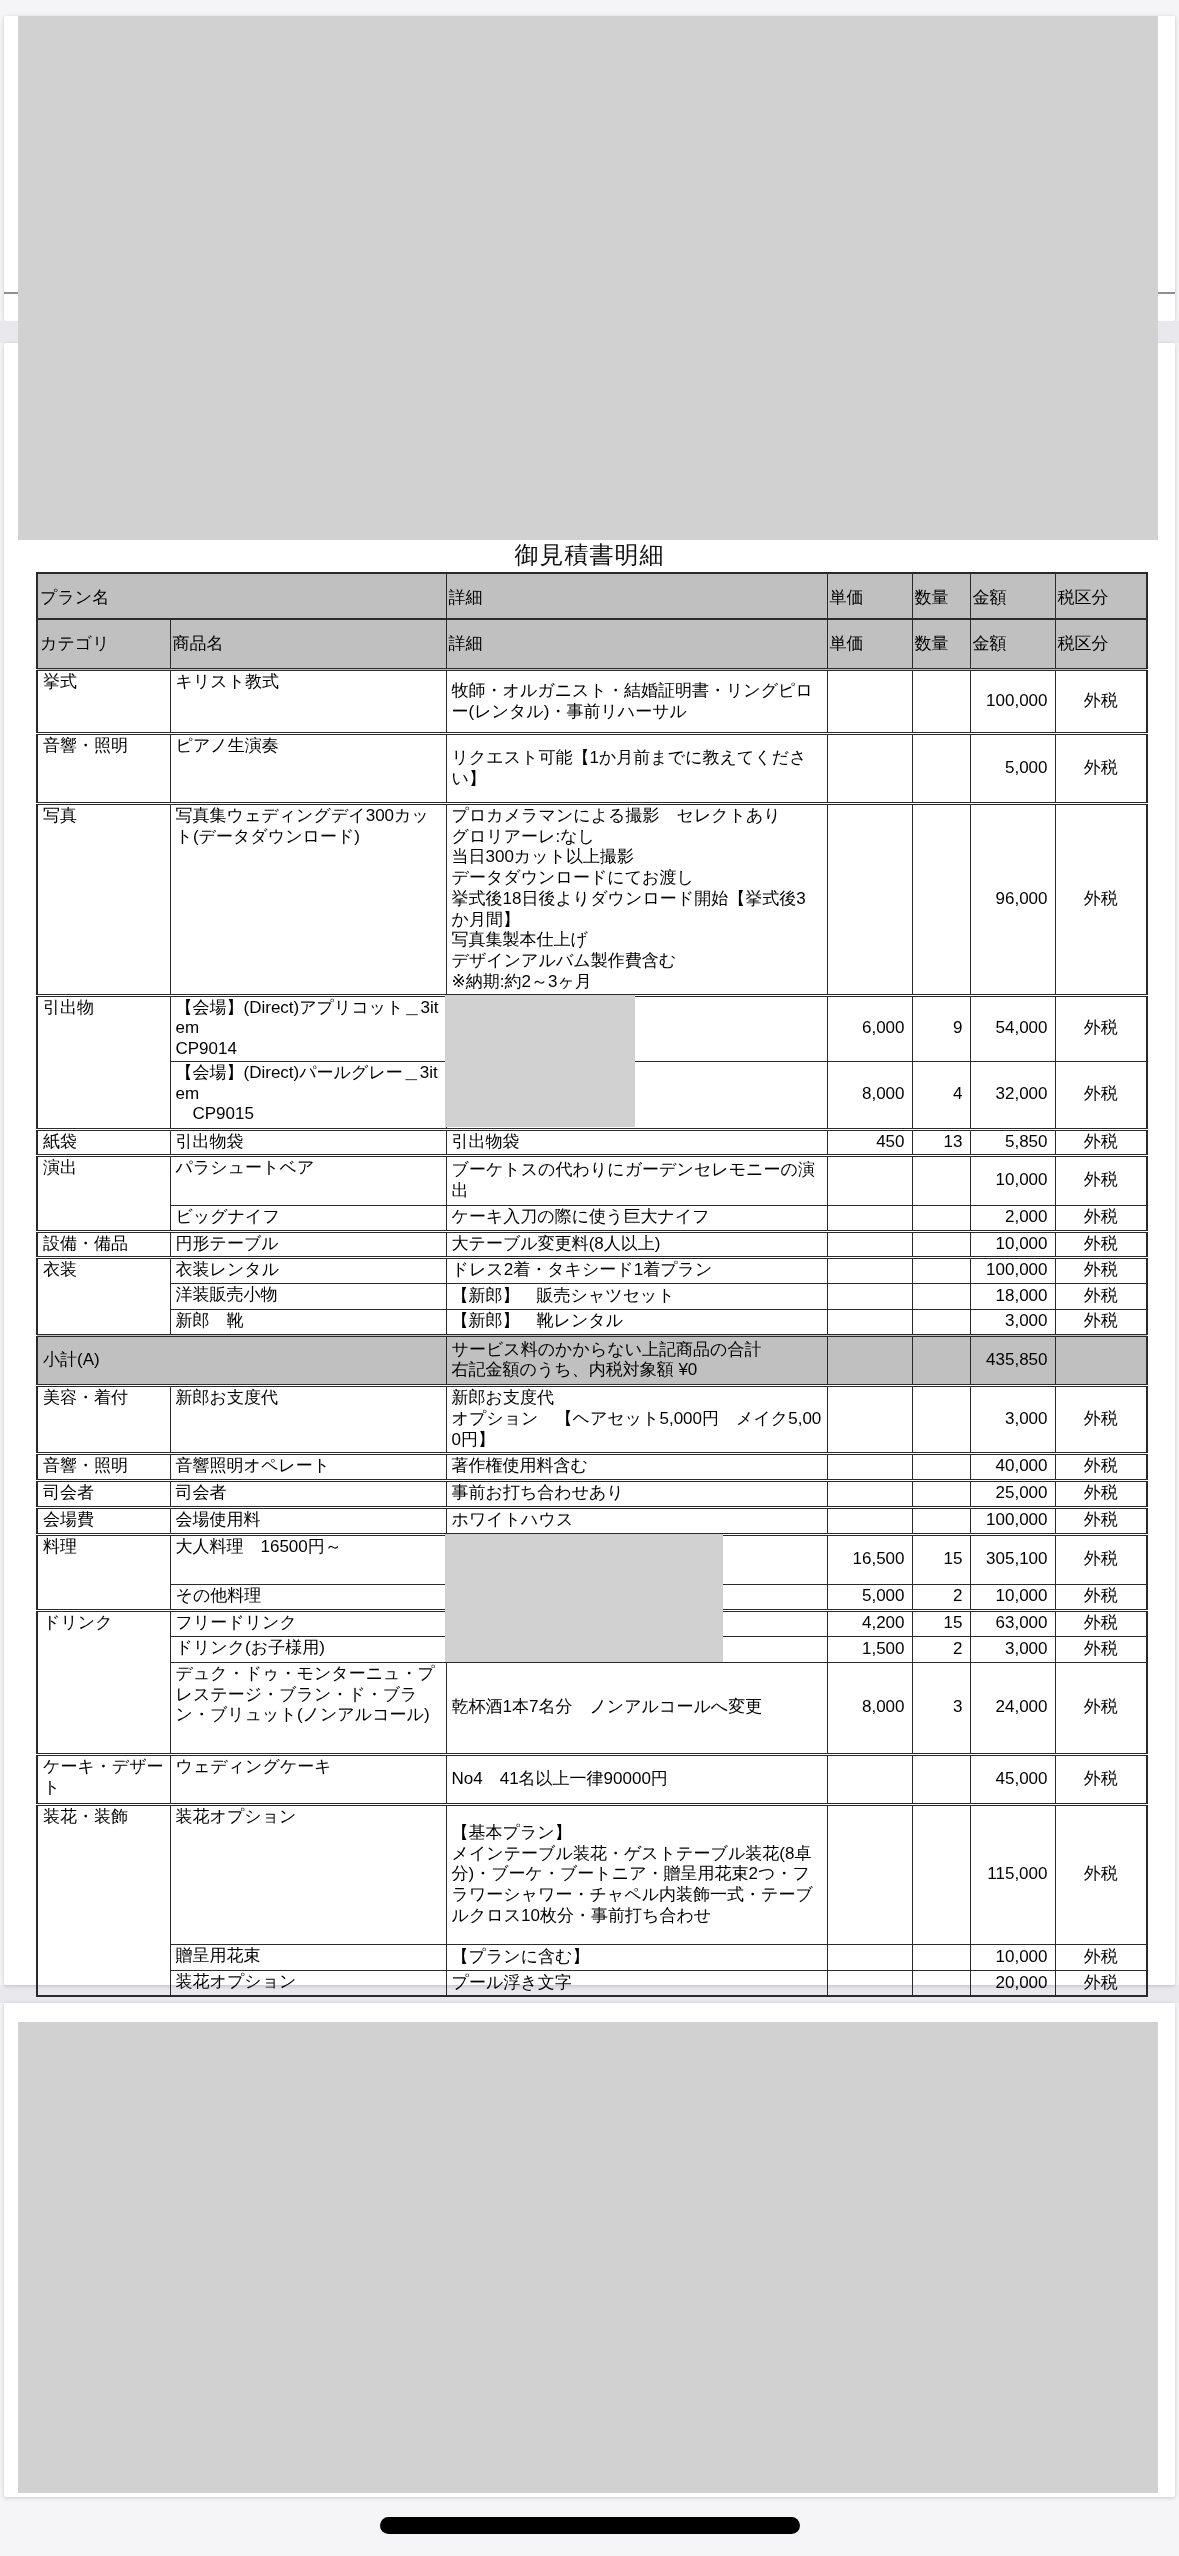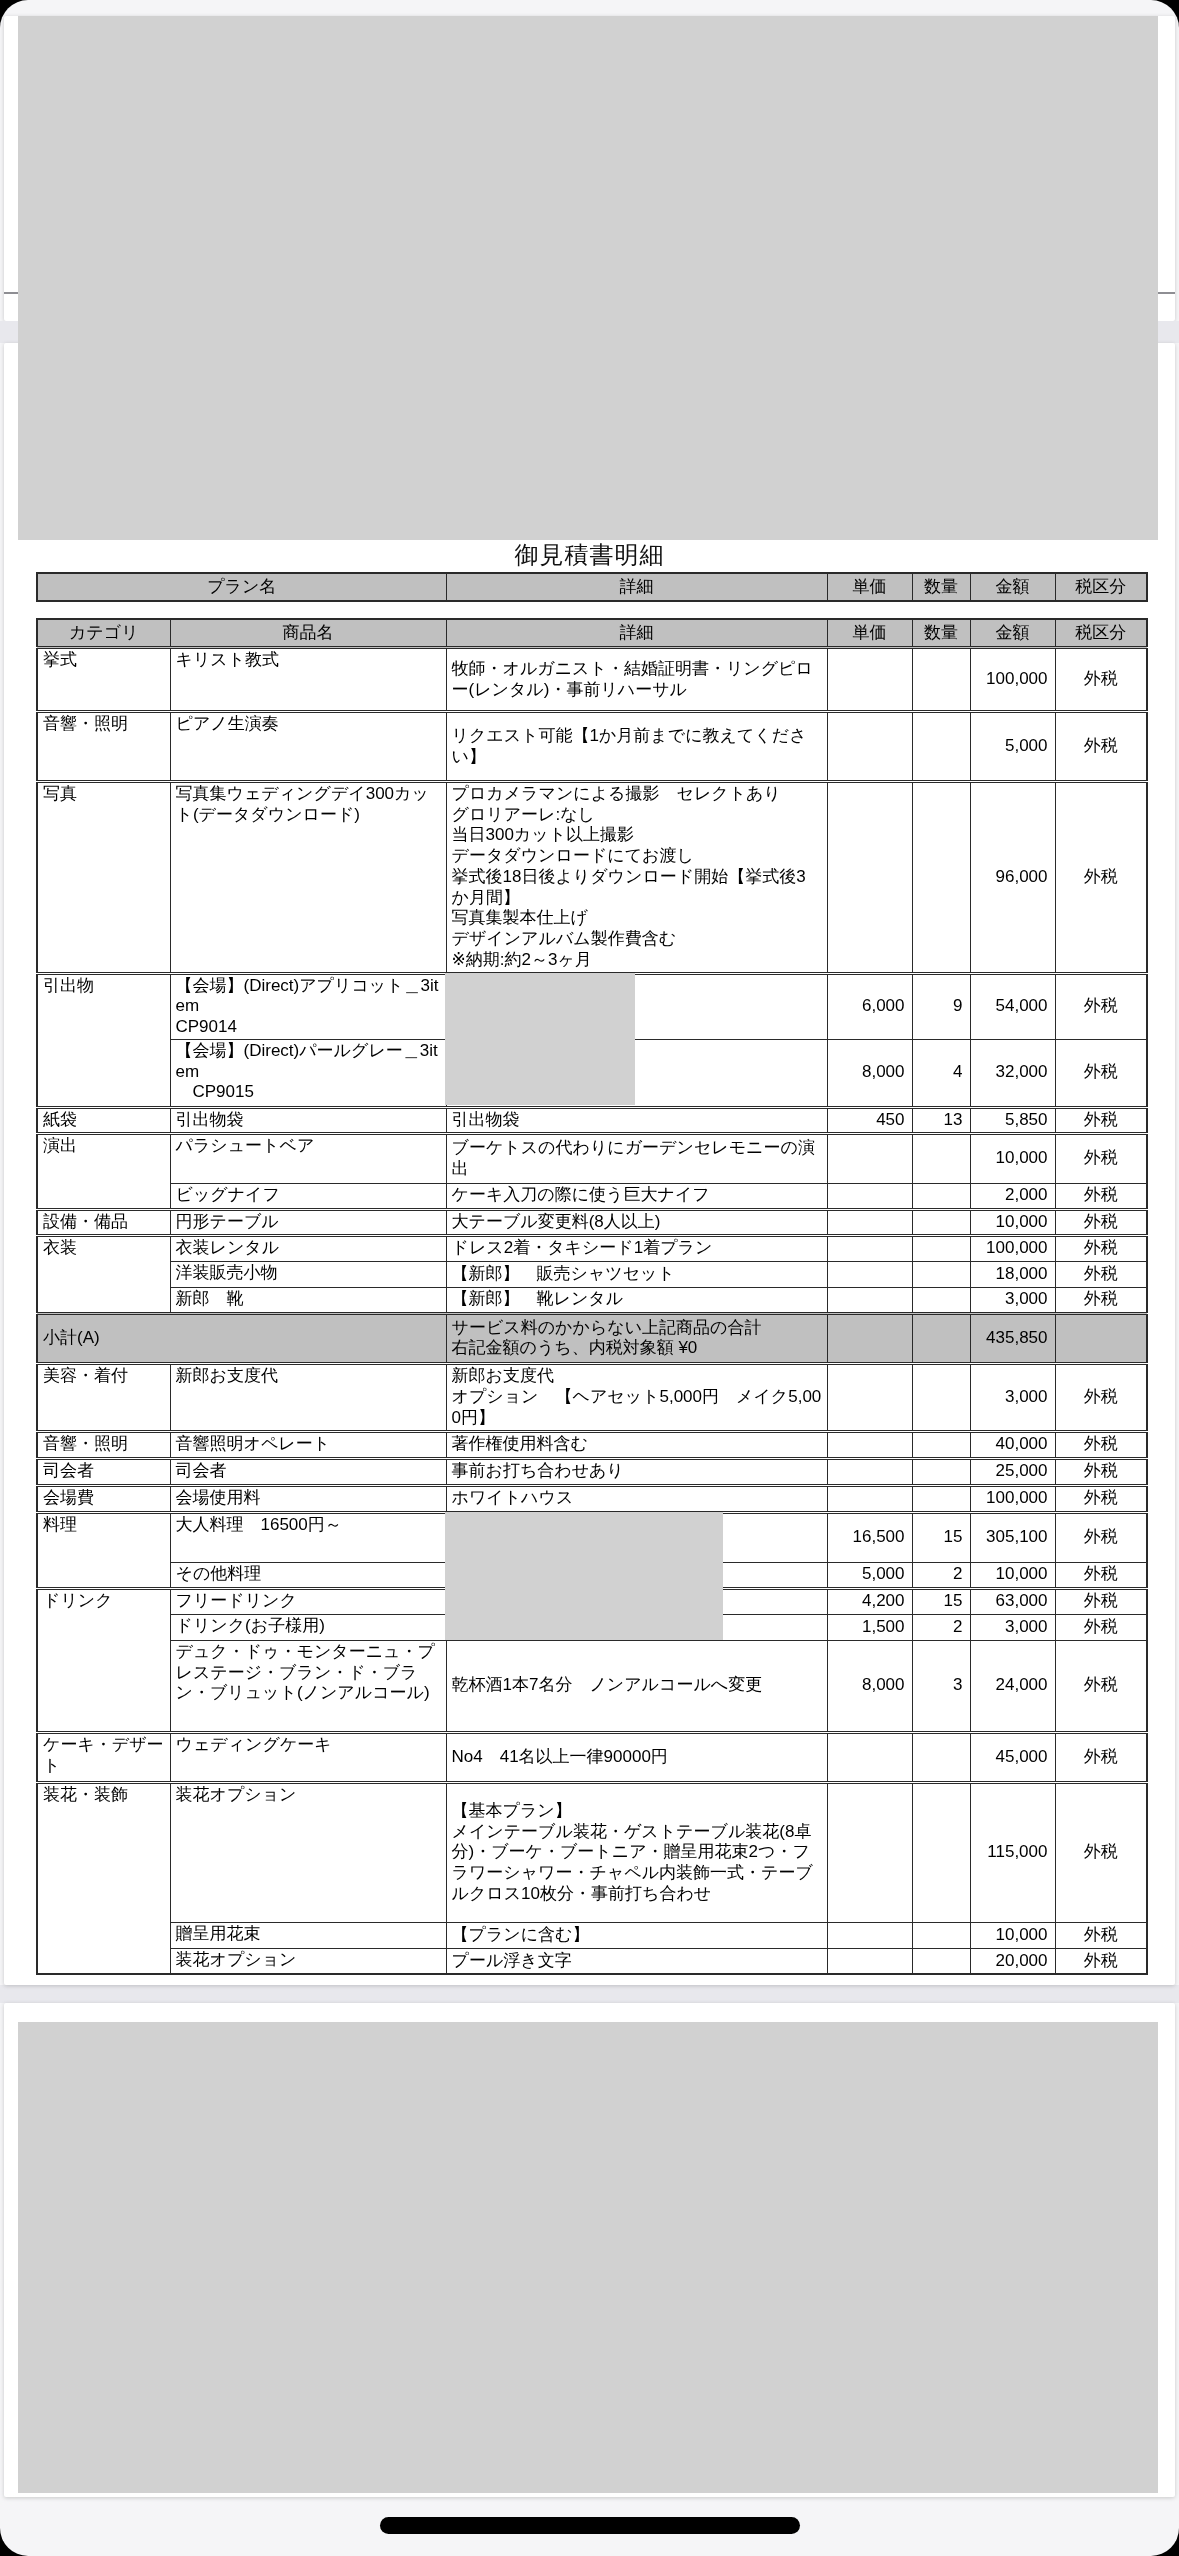--- a/index.html
+++ b/index.html
@@ -9,21 +9,20 @@
     --bg:#f5f5f7;
     --gap:#e8e8ed;
   }
   html,body{margin:0;padding:0;}
   body{background:#000;}
   .canvas{
     position:relative;width:1179px;height:2556px;margin:0 auto;
     background:var(--bg);overflow:hidden;
     font-family:"Liberation Sans","DejaVu Sans",sans-serif;
     color:#000;
-    border-radius:28px;
   }
   .page{
     position:absolute;left:4px;width:1171px;background:#ffffff;
     border-radius:2px;box-shadow:0 1px 4px rgba(0,0,0,0.18);
   }
   .page1{top:16px;height:305px;}
   .page1-footline{position:absolute;left:0;right:0;bottom:27px;height:2px;background:#8e8e93;}
   .gap-strip{position:absolute;left:0;width:1179px;background:var(--gap);}
   .gap1{top:321px;height:22px;}
   .gap2{top:1985px;height:18px;}
@@ -38,22 +37,22 @@
   }
   table{border-collapse:collapse;table-layout:fixed;}
   .plan-table{position:absolute;top:229px;left:32px;width:1110px;border:2px solid var(--line);}
   .main-table{position:absolute;top:275px;left:32px;width:1110px;border:2px solid var(--line);}
   td,th{
     border:1px solid var(--line);
     font-size:17px;line-height:1.22;font-weight:normal;
     padding:1px 5px;word-break:break-all;
   }
   .hcell{
-    background:var(--header-bg);text-align:center;vertical-align:middle;
-    height:24px;padding:1px 2px;border-bottom:2px solid var(--line);
+    background:var(--header-bg);text-align:left;vertical-align:middle;
+    height:24px;padding:12px 2px;border-bottom:2px solid var(--line);
   }
   .plan-table .hcell{border-top:2px solid var(--line);}
   td.cat,td.item{vertical-align:top;white-space:pre-wrap;text-align:left;}
   td.detail{vertical-align:middle;white-space:pre-wrap;text-align:left;}
   td.num{vertical-align:middle;text-align:right;padding-right:7px;font-variant-numeric:tabular-nums;}
   td.tax{vertical-align:middle;text-align:center;}
   tr.group > td{border-top:3px double var(--line);}
   tr.subtotal-row > td{background:var(--header-bg);}
   td.sub-label{vertical-align:middle;text-align:left;}
   td.rel{position:relative;}

